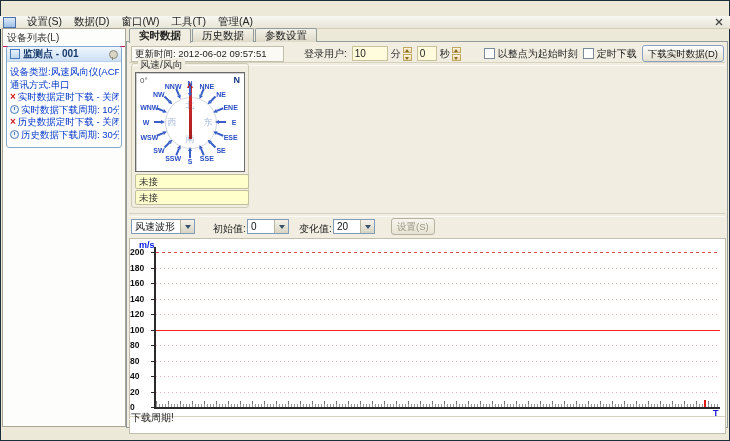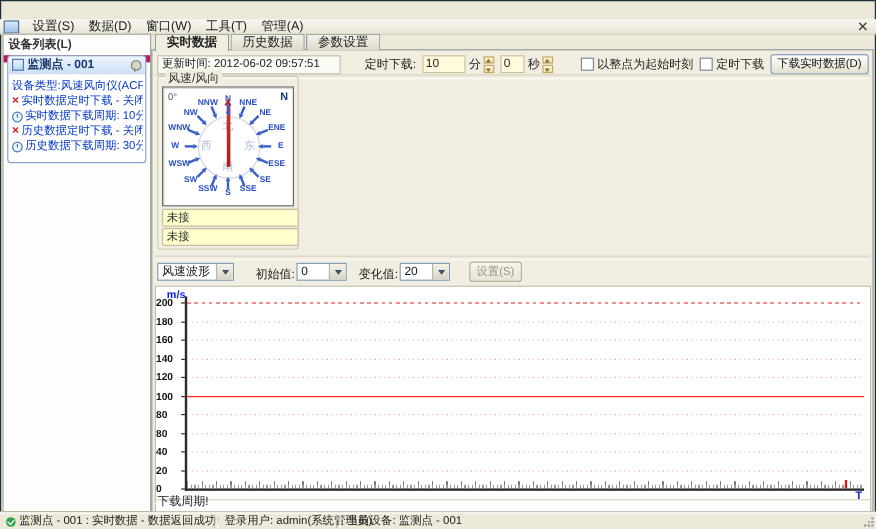--- a/index.html
+++ b/index.html
@@ -23,21 +23,21 @@
   .menubar { position:absolute; left:0; top:16px; right:0; height:12px;
     background:linear-gradient(#f8f7f2,#e8e5d6); border-bottom:1px solid #d4d0bc;
     display:flex; align-items:center; padding:0 3px; font-size:10.5px; color:#222; }
   .mdi-icon { width:11px; height:9px; border:1px solid #4a6fa5; background:linear-gradient(#dce9f8,#9fc0e8); margin-right:5px; }
   .menu-item { padding:0 6px; cursor:default; }
   .mdi-close { margin-left:auto; margin-right:4px; }
   
   .sidebar { position:absolute; left:2px; top:28px; width:122px; bottom:14px;
     background:#fdfdfb; border:1px solid #a9a696; }
   .sidebar-header { height:13px; line-height:13px; padding:2px 4px; font-size:10px; color:#333;
-    background:linear-gradient(#fbfbf8,#ecead e0); border-bottom:6px solid #be185d;font-weight:bold; }
+    background:linear-gradient(#fbfbf8,#ecead e0); border-bottom:1px solid #be185d; }
   .device-box { position:absolute; left:3px; right:3px; top:17px; border:1px solid #86a7cc; border-radius:3px; background:#fff; }
   .device-box-header { height:14px; display:flex; align-items:center; gap:3px; padding:0 3px;
     background:linear-gradient(#eff6fe,#cde0f4); border-bottom:1px solid #b8d0e8;
     border-radius:2px 2px 0 0; color:#17396b; font-size:10px; font-weight:bold; }
   .grid-icon { width:8px; height:8px; border:1px solid #4a7ab8;
     background:linear-gradient(#e8f2fc,#bcd6ee); }
   .pin-icon { margin-left:auto; width:7px; height:7px; border:1px solid #8a8a7a; border-radius:50%; background:#d8d5c4; position:relative; }
   .pin-icon::after { content:""; position:absolute; left:2px; top:6px; width:1px; height:3px; background:#8a8a7a; }
   .device-lines { padding:4px 2px 6px 3px; }
   .device-line { display:flex; align-items:center; gap:2px; font-size:9.5px; color:#0438c8;
@@ -158,20 +158,23 @@
       <div class="device-box-header">
         <span class="grid-icon"></span>
         <span>监测点 - 001</span>
         <span class="pin-icon"></span>
       </div>
       <div class="device-lines">
           <div class="device-line">
             <span>设备类型:风速风向仪(ACFX-4)</span>
           </div>
           <div class="device-line">
+            <span>通讯方式:串口</span>
+          </div>
+          <div class="device-line">
             <span class="icon-x"></span>
             <span>实时数据定时下载 - 关闭</span>
           </div>
           <div class="device-line">
             <span class="icon-clock"></span>
             <span>实时数据下载周期: 10分 0秒</span>
           </div>
           <div class="device-line">
             <span class="icon-x"></span>
             <span>历史数据定时下载 - 关闭</span>
@@ -190,21 +193,21 @@
       <div class="tab">参数设置</div>
     </div>
 
   <div class="main">
 
     <div class="update-box">
       <span>更新时间:</span>
       <span>2012-06-02 09:57:51</span>
     </div>
     <div class="toolbar-right">
-      <span>定时下载:</span>
+      <span>登录用户:</span>
       <span class="num-input" style="width:30px;">10</span>
       <span style="margin-left:-2px;">分</span>
       <span class="spinner" style="margin-left:-3px;">
           <span class="spin-up"></span>
           <span class="spin-down"></span>
         </span>
       <span class="num-input" style="width:14px;">0</span>
       <span style="margin-left:-2px;">秒</span>
       <span class="spinner" style="margin-left:-3px;">
           <span class="spin-up"></span>
@@ -379,29 +382,14 @@
           <div class="ytick-label" style="top: 8px;">200</div>
           <div class="ytick-mark" style="top: 13px;"></div>
           <div class="grid-dash-red" style="top: 13px;"></div>
         </div>
     </div>
 
     <div class="sep-h" style="left:2px; right:2px; top:374px;"></div>
     <div class="panel-status">下载周期!</div>
   </div>
 
-  <div class="statusbar">
-    <div class="sb-sec" style="width:168px;">
-      <span class="ok-icon"></span>
-      <span>监测点 - 001 : 实时数据 - 数据返回成功!</span>
-    </div>
-    <div class="sb-div"></div>
-    <div class="sb-sec" style="width:88px;">
-      <span>登录用户: admin(系统管理员)</span>
-    </div>
-    <div class="sb-div"></div>
-    <div class="sb-sec">
-      <span>当前设备: 监测点 - 001</span>
-    </div>
-    <div class="grip"></div>
-  </div>
 
 </div>
 
 </body></html>

